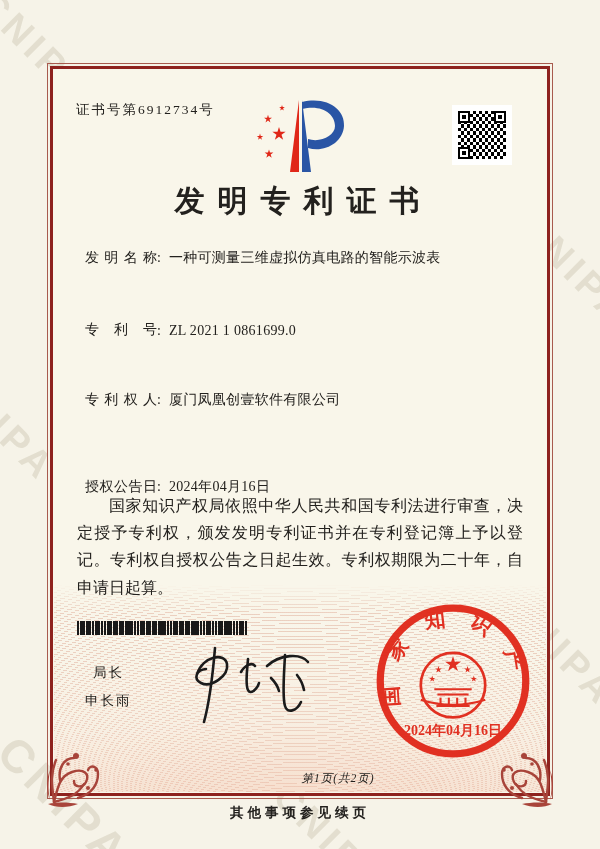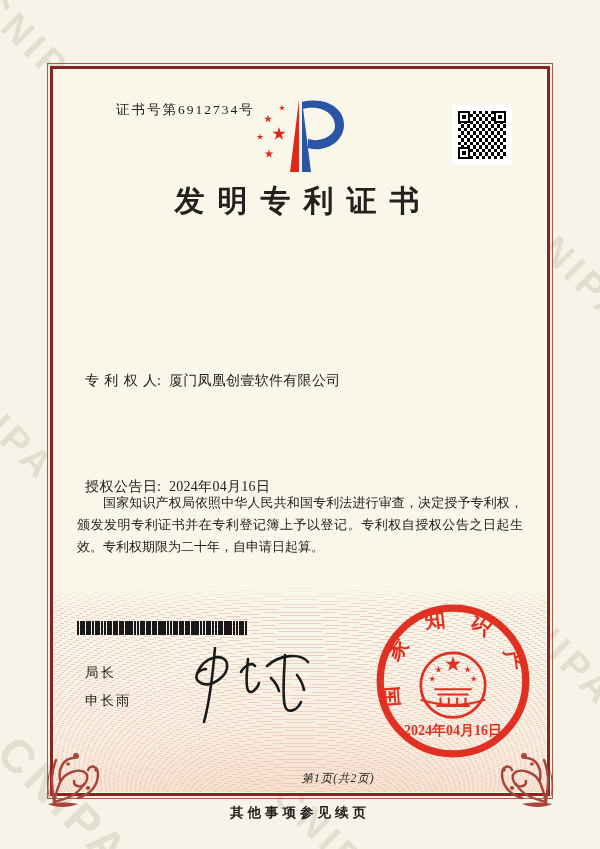--- a/index.html
+++ b/index.html
@@ -28,21 +28,21 @@
   .frame{position:absolute;left:50px;top:66px;width:500px;height:730px;
          border:3px solid #8e221e;box-sizing:border-box;}
   .frame::before{content:"";position:absolute;inset:-6px;border:1px solid #a85a4e;}
 
   
   .flourish{position:absolute;width:86px;height:86px;}
   .flourish.left{left:18px;top:724px;}
   .flourish.right{left:496px;top:724px;transform:scaleX(-1);}
 
   
-  .cert-no{position:absolute;left:76px;top:101px;font-size:13.5px;letter-spacing:2px;margin-left:40px;}
+  .cert-no{position:absolute;left:76px;top:101px;font-size:13.5px;letter-spacing:2px;}
   .logo{position:absolute;left:248px;top:96px;width:110px;height:82px;}
   .qr{position:absolute;left:452px;top:105px;width:60px;height:60px;background:#fff;
       display:flex;align-items:center;justify-content:center;}
   .qr-noise{position:relative;width:48px;height:48px;
       background-image:repeating-linear-gradient(90deg,#000 0 3px,#fff 3px 6px),
                        repeating-linear-gradient(0deg,#000 0 3px,#fff 3px 7px);
       background-blend-mode:difference;}
   .fp{position:absolute;width:12px;height:12px;border:2.5px solid #000;background:#fff;box-sizing:border-box;}
   .fp::after{content:"";position:absolute;inset:2px;background:#000;}
   .fp.tl{left:0;top:0}.fp.tr{right:0;top:0}.fp.bl{left:0;bottom:0}
@@ -51,33 +51,33 @@
          font-size:30px;font-weight:700;letter-spacing:13px;padding-left:7px;box-sizing:border-box;}
 
   
   .row{position:absolute;left:85px;width:440px;font-size:14px;white-space:nowrap;}
   .flabel{display:inline-block;width:72px;text-align:justify;text-align-last:justify;vertical-align:bottom;}
   .colon{margin-right:8px;}
   .fvalue{letter-spacing:0.3px;}
   .row2nd{position:absolute;left:212px;top:0;}
 
   
-  .paras{position:absolute;left:77px;top:492px;width:446px;font-size:13px;line-height:1.7;
+  .paras{position:absolute;left:77px;top:492px;width:446px;font-size:16px;line-height:1.7;
          text-align:justify;}
   .paras p{margin:0 0 1px 0;text-indent:2em;}
 
   
   .barcode{position:absolute;left:77px;top:621px;width:170px;height:14px;
     background-image:
       repeating-linear-gradient(90deg,#181818 0 1.5px,transparent 1.5px 3px),
       repeating-linear-gradient(90deg,#181818 0 1px,transparent 1px 5.5px),
       repeating-linear-gradient(90deg,transparent 0 9px,#181818 9px 11px);}
   .signer{position:absolute;left:85px;font-size:13.5px;letter-spacing:2px;
           font-family:"Liberation Sans","DejaVu Sans",sans-serif;font-weight:500;}
-  .signer.t1{top:664px;} .signer.t2{top:692px;text-align:right;}
+  .signer.t1{top:664px;margin-left:8px;} .signer.t2{top:692px;text-align:right;}
   .signature{position:absolute;left:175px;top:642px;width:155px;height:88px;}
   .seal{position:absolute;left:374px;top:602px;width:158px;height:158px;opacity:.95;}
 
   .page-info{position:absolute;left:50px;top:771px;width:576px;text-align:center;
              font-size:11.5px;letter-spacing:1px;font-style:italic;}
   .cont-note{position:absolute;left:0;top:804px;width:600px;text-align:center;
              font-size:13.5px;letter-spacing:4px;font-weight:600;}
 </style>
 </head>
 <body>
@@ -150,21 +150,27 @@
   <div class="qr">
     <div class="qr-noise">
       <div class="fp tl"></div>
       <div class="fp tr"></div>
       <div class="fp bl"></div>
     </div>
   </div>
 
   <div class="title">发明专利证书</div>
 
-  <div class="row" style="top:372px">
+  <div class="row" style="top:249px">
+    <span class="flabel">发明名称</span><span class="colon">:</span><span class="fvalue">一种可测量三维虚拟仿真电路的智能示波表</span>
+  </div>
+  <div class="row" style="top:321px">
+    <span class="flabel">专利号</span><span class="colon">:</span><span class="fvalue">ZL 2021 1 0861699.0</span>
+  </div>
+  <div class="row" style="top:391px">
     <span class="flabel">专利权人</span><span class="colon">:</span><span class="fvalue">厦门凤凰创壹软件有限公司</span>
   </div>
   <div class="row" style="top:478px">
     <span class="flabel">授权公告日</span><span class="colon">:</span><span class="fvalue">2024年04月16日</span>
   </div>
 
   <div class="paras">
     <p>国家知识产权局依照中华人民共和国专利法进行审查，决定授予专利权，颁发发明专利证书并在专利登记簿上予以登记。专利权自授权公告之日起生效。专利权期限为二十年，自申请日起算。</p>
   </div>
 

